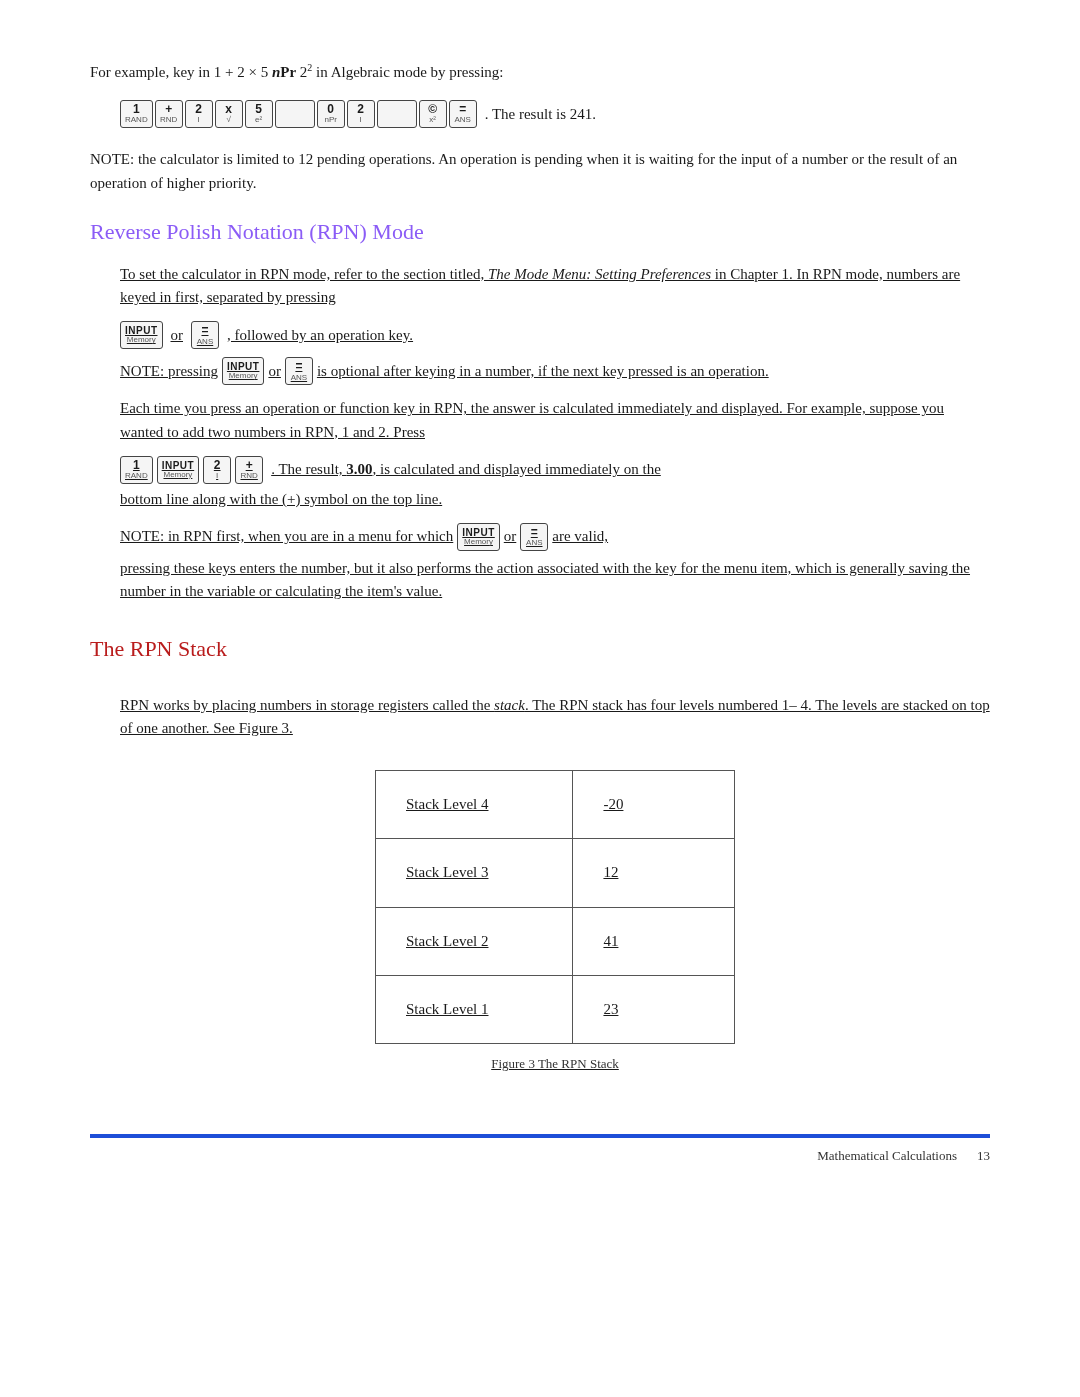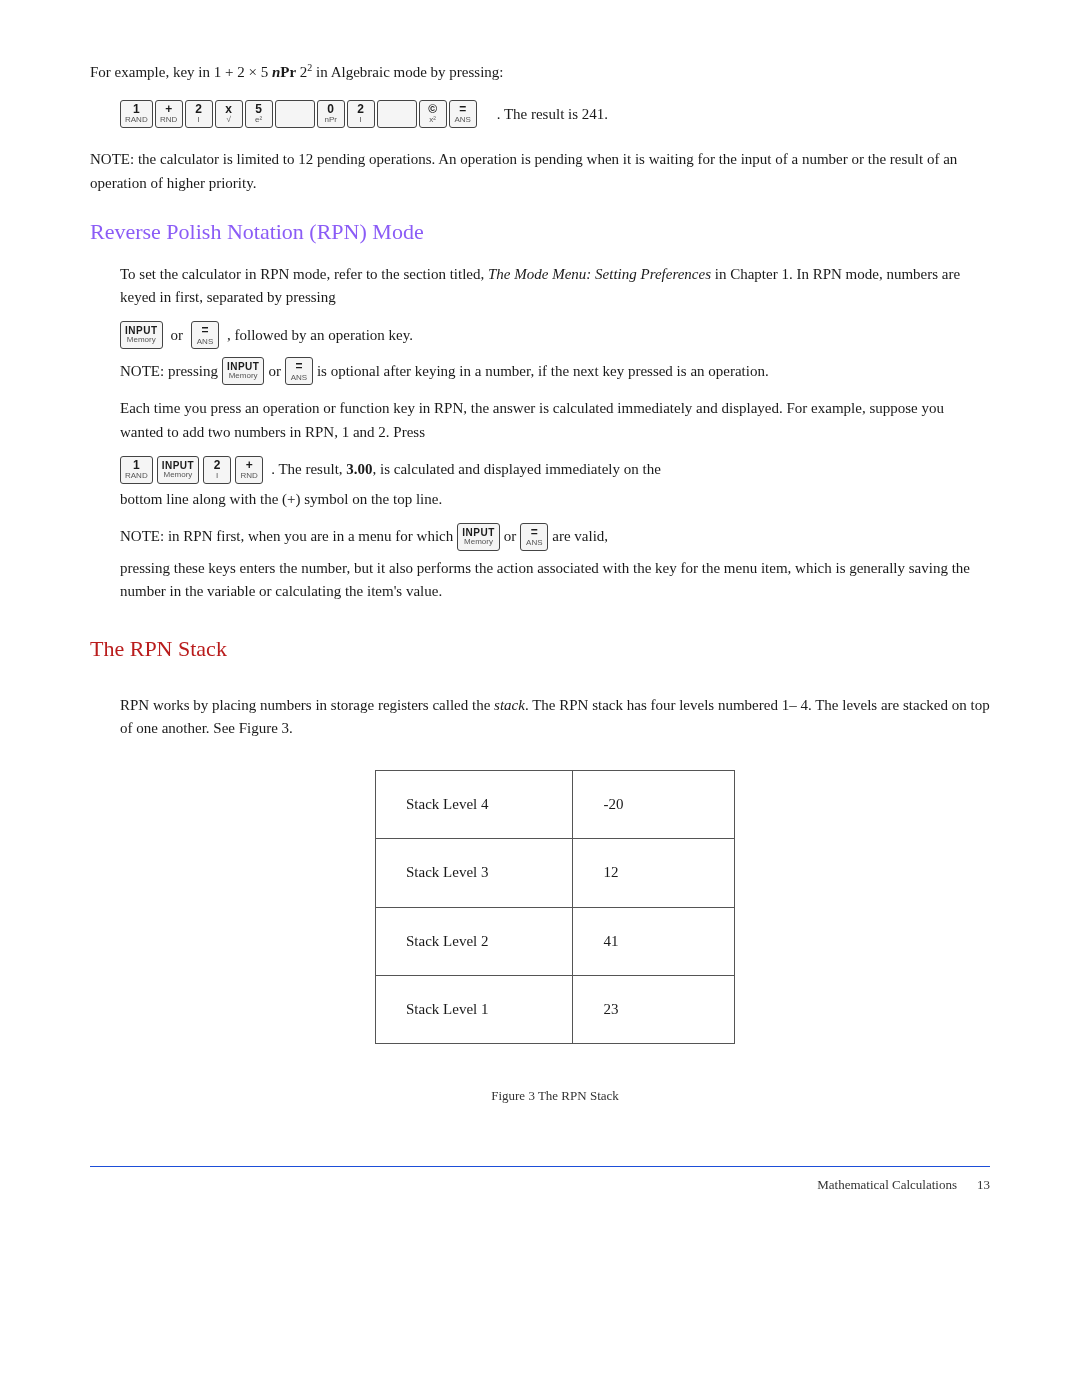--- a/index.html
+++ b/index.html
@@ -69,29 +69,29 @@
       margin-top: 28px;
       margin-bottom: 28px;
       color: #b91c1c;
     }
     p {
       margin-bottom: 12px;
       font-size: 15px;
     }
     .section-body {
       padding-left: 30px;
+      text-decoration: underline;
     }
     .italic { font-style: italic; }
     .bold { font-weight: bold; }
     .stack-table-container {
       display: flex;
       flex-direction: column;
       align-items: center;
       margin: 30px 0 10px 0;
-      gap: 32px;
     }
     .stack-table {
       border-collapse: collapse;
       width: 360px;
     }
     .stack-table td {
       border: 1.5px solid #555;
       padding: 22px 30px;
       font-size: 15px;
       font-family: 'Times New Roman', Times, serif;
@@ -110,21 +110,21 @@
       margin-bottom: 20px;
       color: #333;
     }
     .footer-line {
       display: flex;
       justify-content: flex-end;
       align-items: center;
       margin-top: 40px;
       font-size: 13px;
       color: #333;
-      border-top: 1px solid #1d4ed8;
+      border-top: 4px solid #1d4ed8;
       padding-top: 8px;
     }
     .footer-text {
       display: flex;
       gap: 20px;
     }
     sup {
       font-size: 10px;
       vertical-align: super;
     }
@@ -184,21 +184,21 @@
       </span>
       <span class="key">
         <span class="key-top">©</span>
         <span class="key-bottom">x²</span>
       </span>
       <span class="key">
         <span class="key-top">=</span>
         <span class="key-bottom">ANS</span>
       </span>
     </span>
-    <span style="margin-left:16px;">. The result is 241.</span>
+    <span style="margin-left:4px;">. The result is 241.</span>
   </div>
 
   <p style="margin-bottom:20px;margin-top:20px;">
     NOTE: the calculator is limited to 12 pending operations. An operation is pending when it is waiting for the input of a number or the result of an operation of higher priority.
   </p>
 
   <h2>Reverse Polish Notation (RPN) Mode</h2>
 
   <div class="section-body">
 

